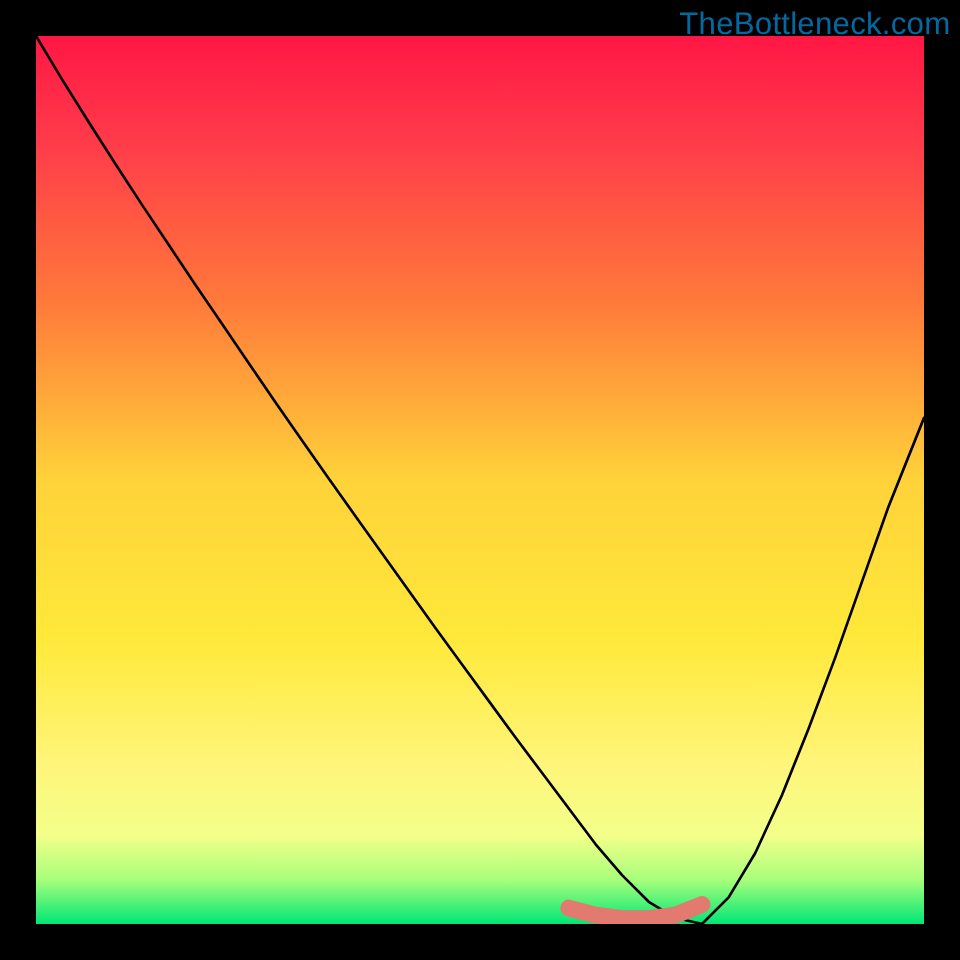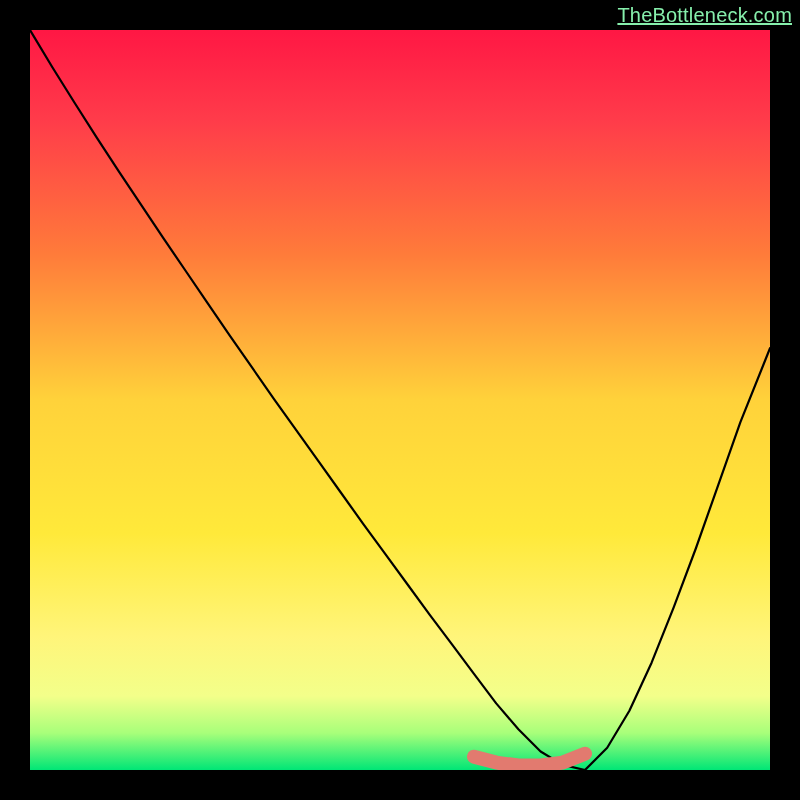--- a/index.html
+++ b/index.html
@@ -21,24 +21,23 @@
     left: 30px;
     top: 30px;
     width: 740px;
     height: 740px;
   }
   .watermark {
     position: absolute;
     top: 4px;
     right: 8px;
     font-family: Arial, Helvetica, sans-serif;
-    font-size: 20px;
-    color: #86efac;
+    font-size: 26px;
+    color: #0369a1;
     letter-spacing: 0.2px;
-    text-decoration: underline;
   }
 </style>
 </head>
 <body>
 
 <div class="frame">
   <div class="watermark">TheBottleneck.com</div>
 
   <svg class="plot" viewBox="0 0 740 740" preserveAspectRatio="none">
     <defs>

